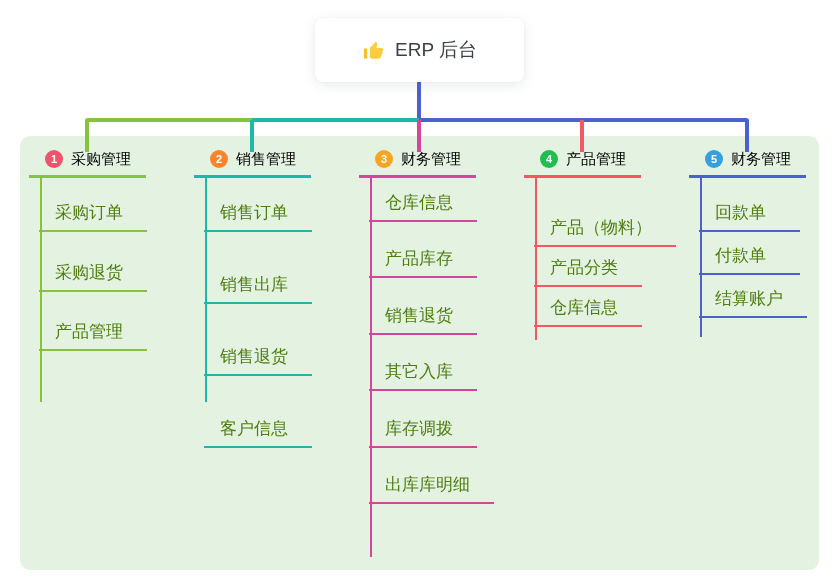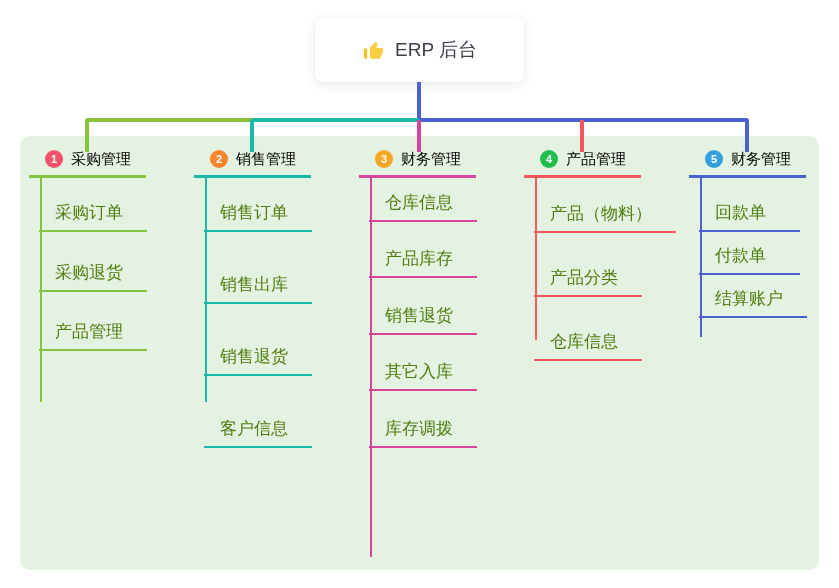--- a/index.html
+++ b/index.html
@@ -25,21 +25,21 @@
     font-size:11px;font-weight:700;display:flex;align-items:center;justify-content:center;flex:0 0 18px;}
   .title{font-size:15px;font-weight:500;color:#000000;white-space:nowrap;}
   .spine{position:absolute;left:11px;top:28px;width:2px;background:var(--c);}
   .kids{position:absolute;left:10px;top:54px;display:flex;flex-direction:column;align-items:flex-start;}
   .kid{box-sizing:border-box;min-width:101px;padding:0 24px 8px 16px;border-bottom:2px solid var(--c);
     font-size:17px;line-height:18px;color:#4d7c0f;white-space:nowrap;cursor:pointer;}
 
   .b1 .spine{height:224px;} .b1 .kids{gap:31.5px;}
   .b2 .spine{height:224px;} .b2 .kids{gap:44px;}
   .b3 .spine{height:379px;} .b3 .kids{gap:28.4px;top:44px;}
-  .b4 .spine{height:162px;} .b4 .kids{gap:36px;top:55px;justify-content:flex-end;}
+  .b4 .spine{height:162px;} .b4 .kids{gap:12px;top:69px;justify-content:flex-end;}
   .b5 .spine{height:159px;} .b5 .kids{gap:15px;}
 </style>
 </head>
 <body>
 
 <div class="stage">
 
   <div class="panel"></div>
 
   <div class="cline" style="left: 417px; top: 82px; width: 4px; height: 38px; --c: #4a62ce;"></div>
@@ -96,20 +96,21 @@
       <span class="badge">3</span>
       <span class="title">财务管理</span>
     </div>
     <div class="spine"></div>
     <div class="kids">
       <div class="kid">仓库信息</div>
       <div class="kid">产品库存</div>
       <div class="kid">销售退货</div>
       <div class="kid">其它入库</div>
       <div class="kid">库存调拨</div>
+      <div class="kid">出库库明细</div>
     </div>
   </div>
 
   <div class="branch b4" style="left: 524px; --c: #f45860; --bc: #22bd4e;">
     <div class="head">
       <span class="badge">4</span>
       <span class="title">产品管理</span>
     </div>
     <div class="spine"></div>
     <div class="kids">

